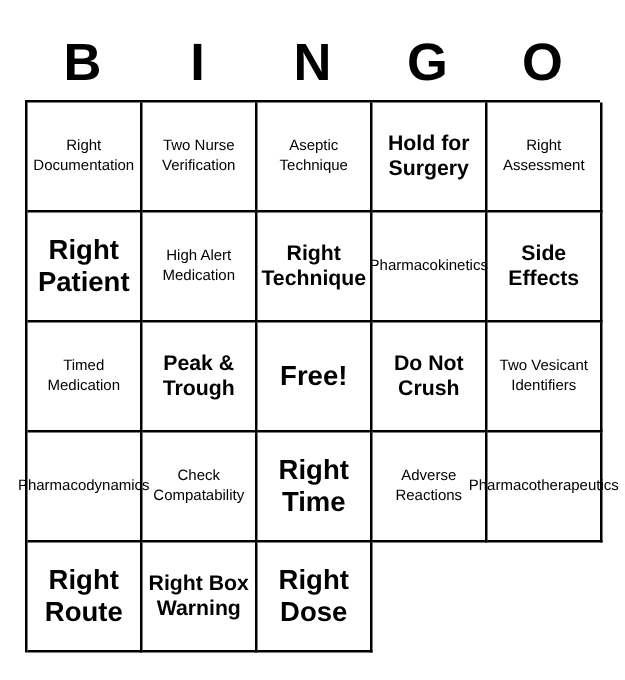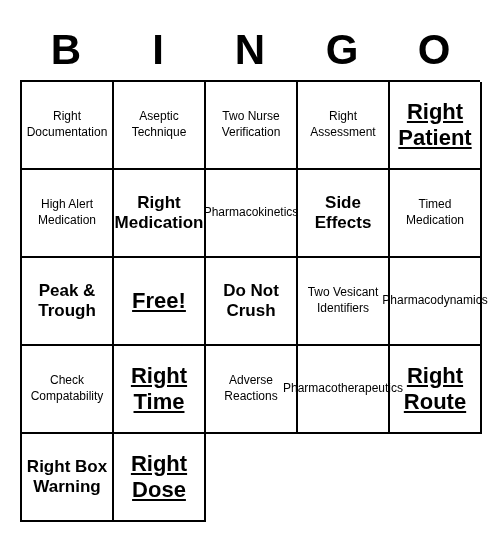--- a/index.html
+++ b/index.html
@@ -49,21 +49,20 @@
     }
     .cell-text {
       font-size: 12px;
       color: #000;
       line-height: 1.3;
     }
     .cell-text.large {
       font-size: 22px;
       font-weight: bold;
       line-height: 1.2;
-      text-decoration: underline;
     }
     .cell-text.medium {
       font-size: 17px;
       font-weight: bold;
       line-height: 1.2;
     }
   </style>
 </head>
 <body>
 
@@ -73,36 +72,39 @@
       <div class="bingo-letter">I</div>
       <div class="bingo-letter">N</div>
       <div class="bingo-letter">G</div>
       <div class="bingo-letter">O</div>
     </div>
   <div class="bingo-grid">
   <div class="bingo-cell">
         <span class="cell-text">Right Documentation</span>
       </div>
       <div class="bingo-cell">
+        <span class="cell-text">Two Nurse Verification</span>
+      </div>
+      <div class="bingo-cell">
         <span class="cell-text">Aseptic Technique</span>
       </div>
       <div class="bingo-cell">
-        <span class="cell-text">Two Nurse Verification</span>
+        <span class="cell-text medium">Hold for Surgery</span>
       </div>
       <div class="bingo-cell">
         <span class="cell-text">Right Assessment</span>
       </div>
       <div class="bingo-cell">
         <span class="cell-text large">Right Patient</span>
       </div>
       <div class="bingo-cell">
         <span class="cell-text">High Alert Medication</span>
       </div>
       <div class="bingo-cell">
-        <span class="cell-text medium">Right Medication</span>
+        <span class="cell-text medium">Right Technique</span>
       </div>
       <div class="bingo-cell">
         <span class="cell-text">Pharmacokinetics</span>
       </div>
       <div class="bingo-cell">
         <span class="cell-text medium">Side Effects</span>
       </div>
       <div class="bingo-cell">
         <span class="cell-text">Timed Medication</span>
       </div>

